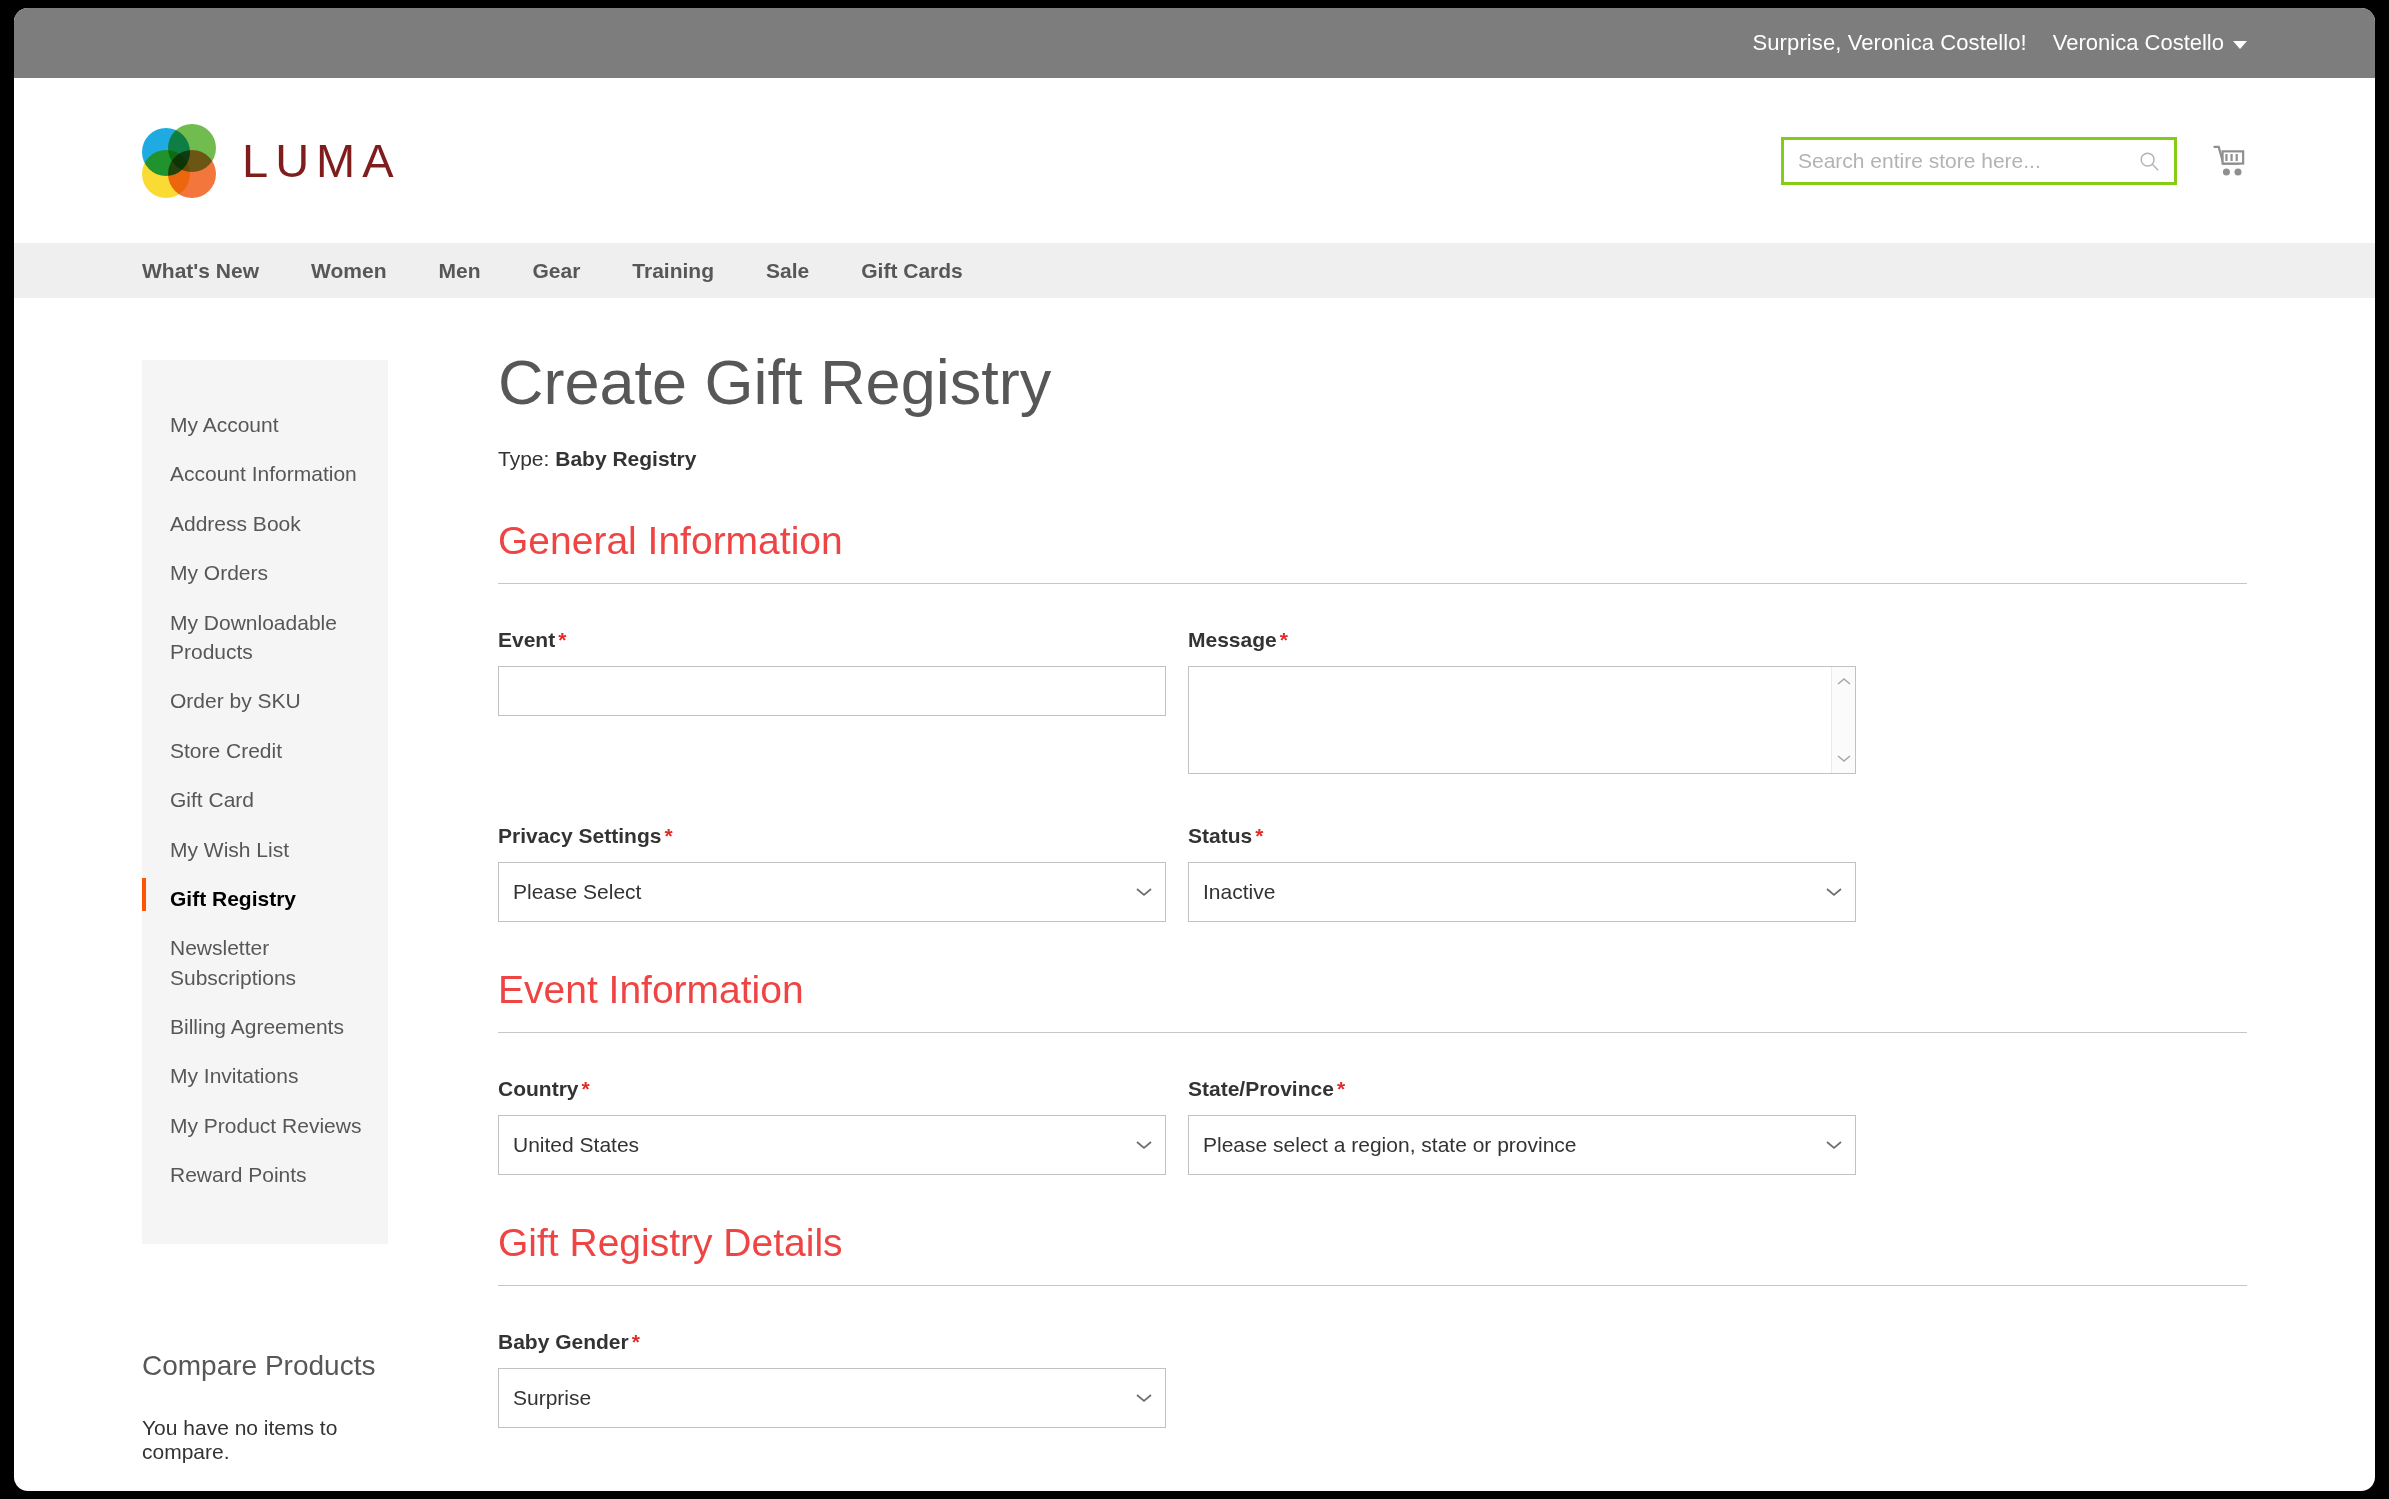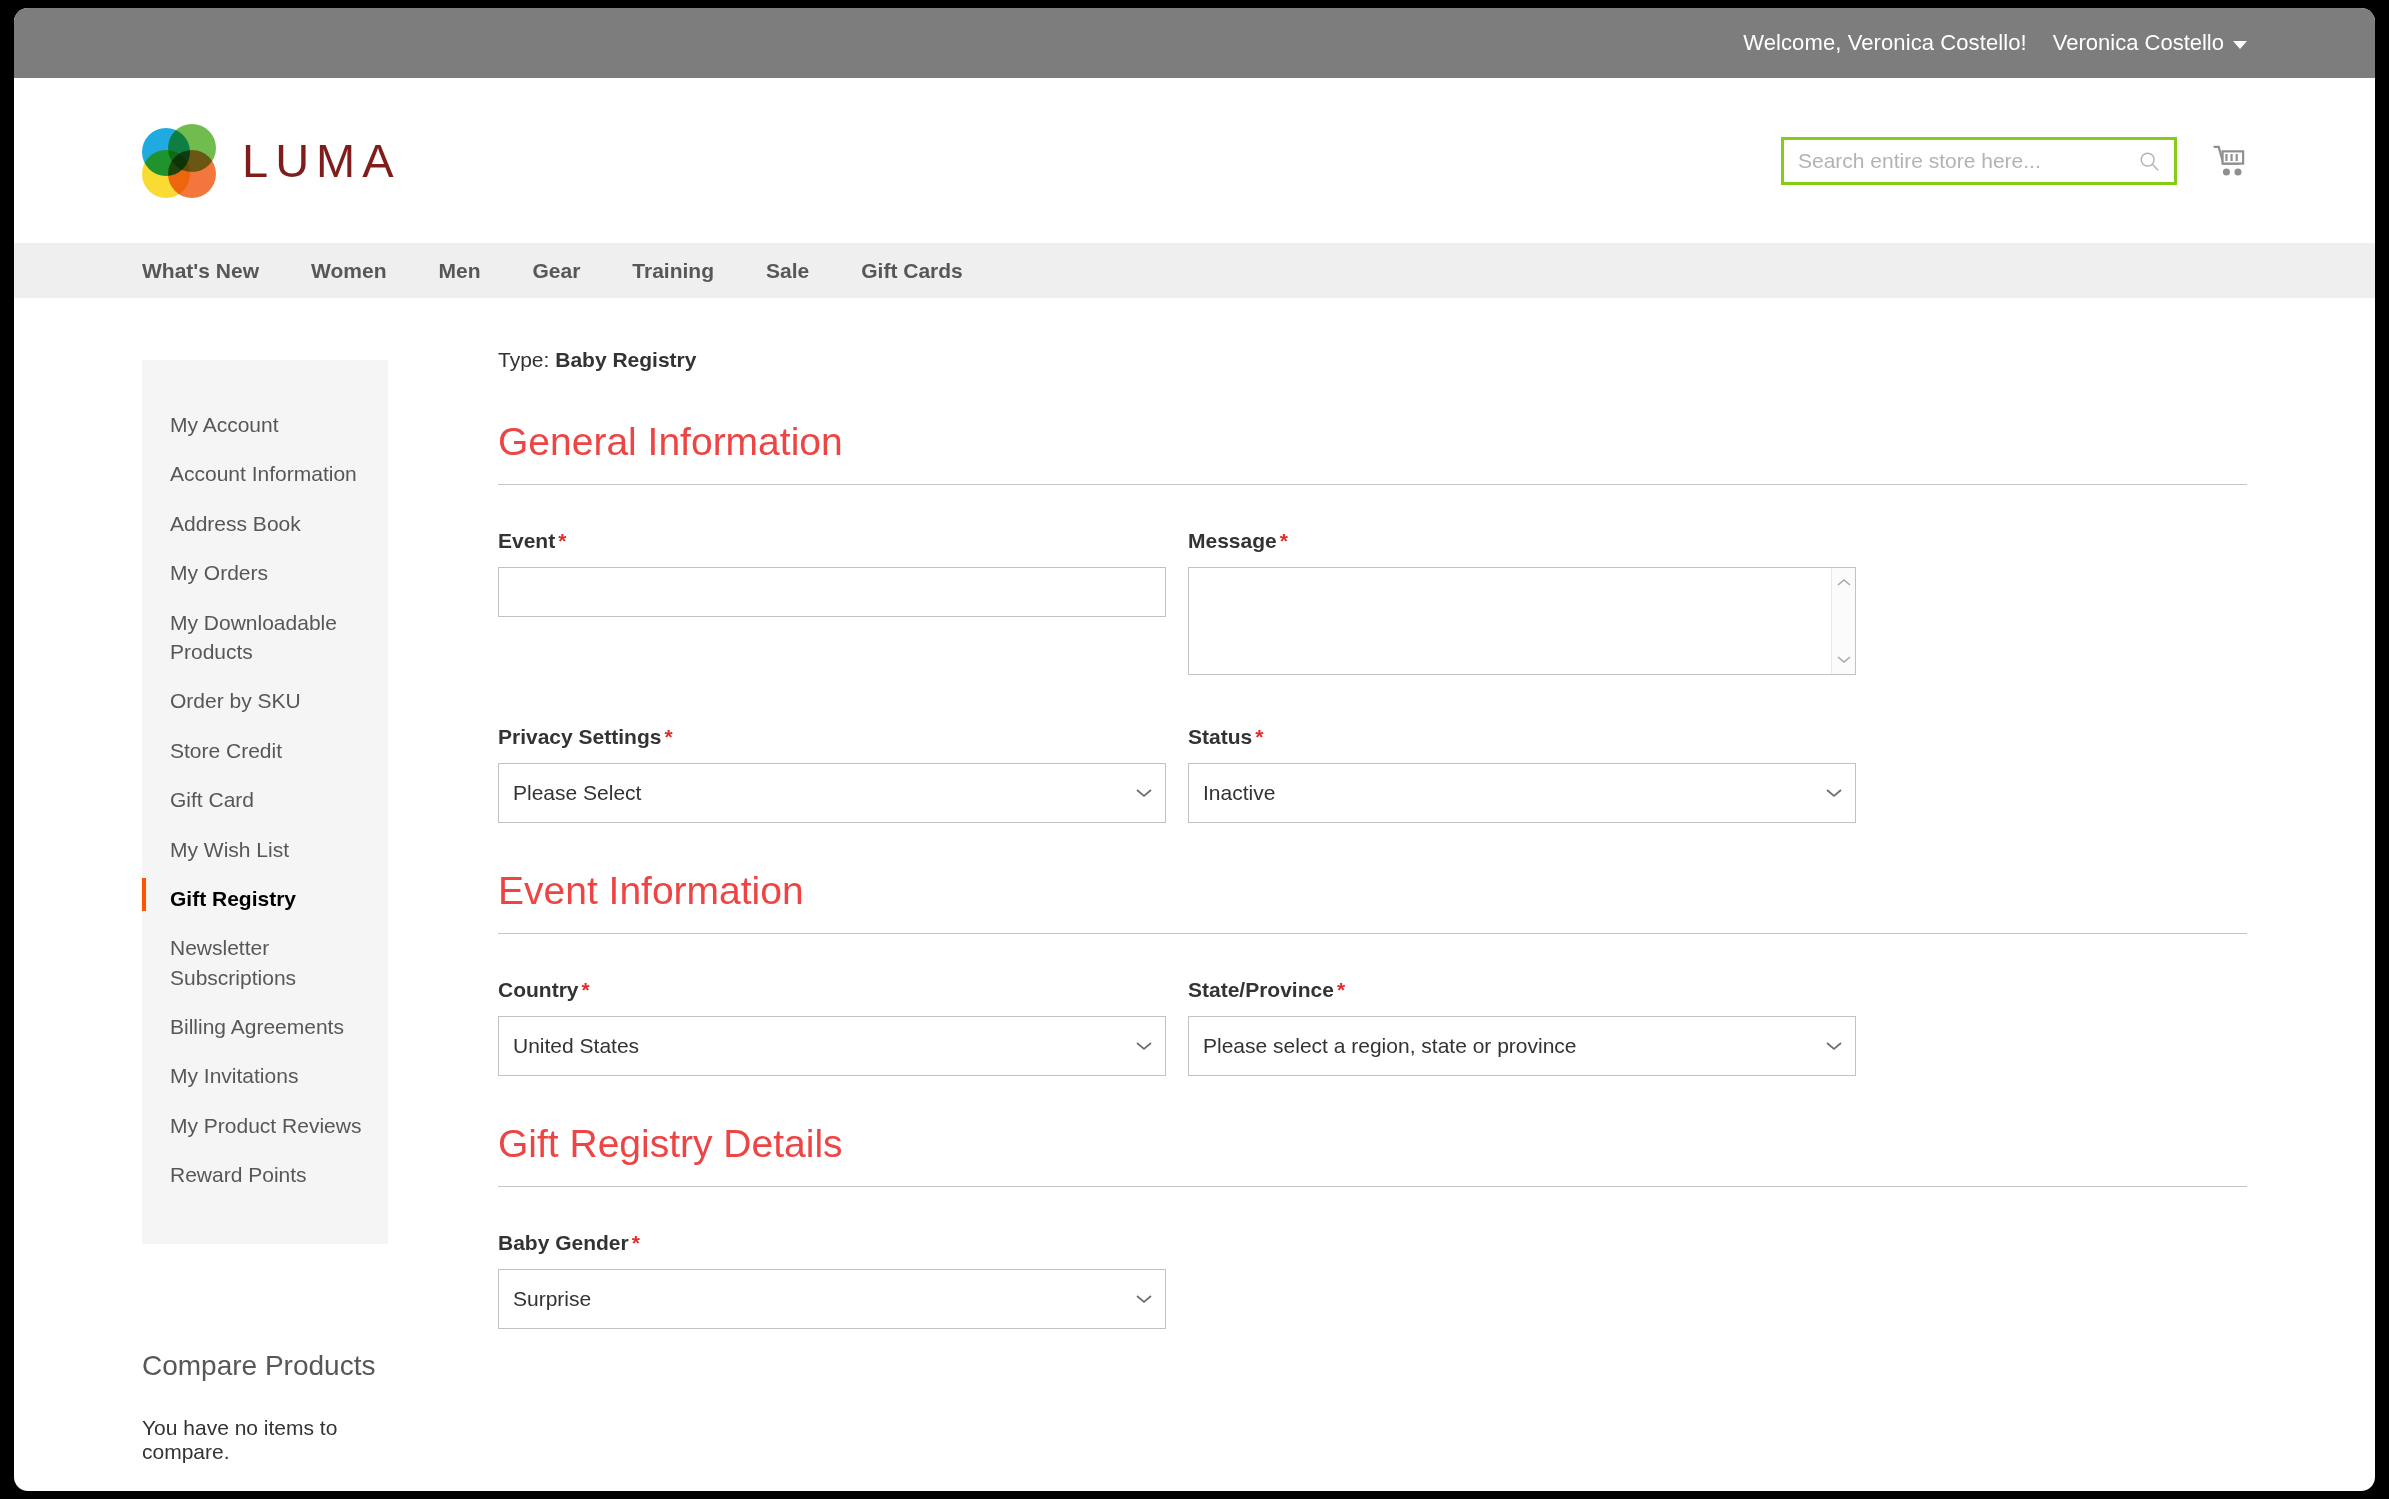--- a/index.html
+++ b/index.html
@@ -270,21 +270,21 @@
 
   .gap-sections { margin-top: 44px; }
 </style>
 </head>
 <body>
 
 <div class="screen">
 
   <div class="topbar">
     <div class="topbar-inner">
-      <span class="welcome-msg">Welcome, Veronica Costello!</span>
+      <span class="welcome-msg">Surprise, Veronica Costello!</span>
       <span class="account-menu">
         <span>Veronica Costello</span>
         <span class="caret-down"></span>
       </span>
     </div>
   </div>
 
   <div class="header">
     <div class="logo-wrap">
       <span class="logo-mark">
@@ -349,20 +349,21 @@
       </div>
 
       <div class="compare-block">
         <div class="compare-title">Compare Products</div>
         <div class="compare-empty">You have no items to compare.</div>
       </div>
     </div>
 
     <div class="main">
 
+      <h1 class="page-title">Create Gift Registry</h1>
 
       <div class="type-line">
         <span>Type:</span>
         <b>Baby Registry</b>
       </div>
 
       <div class="legend">General Information</div>
 
       <div class="field-row">
         <div class="field">

